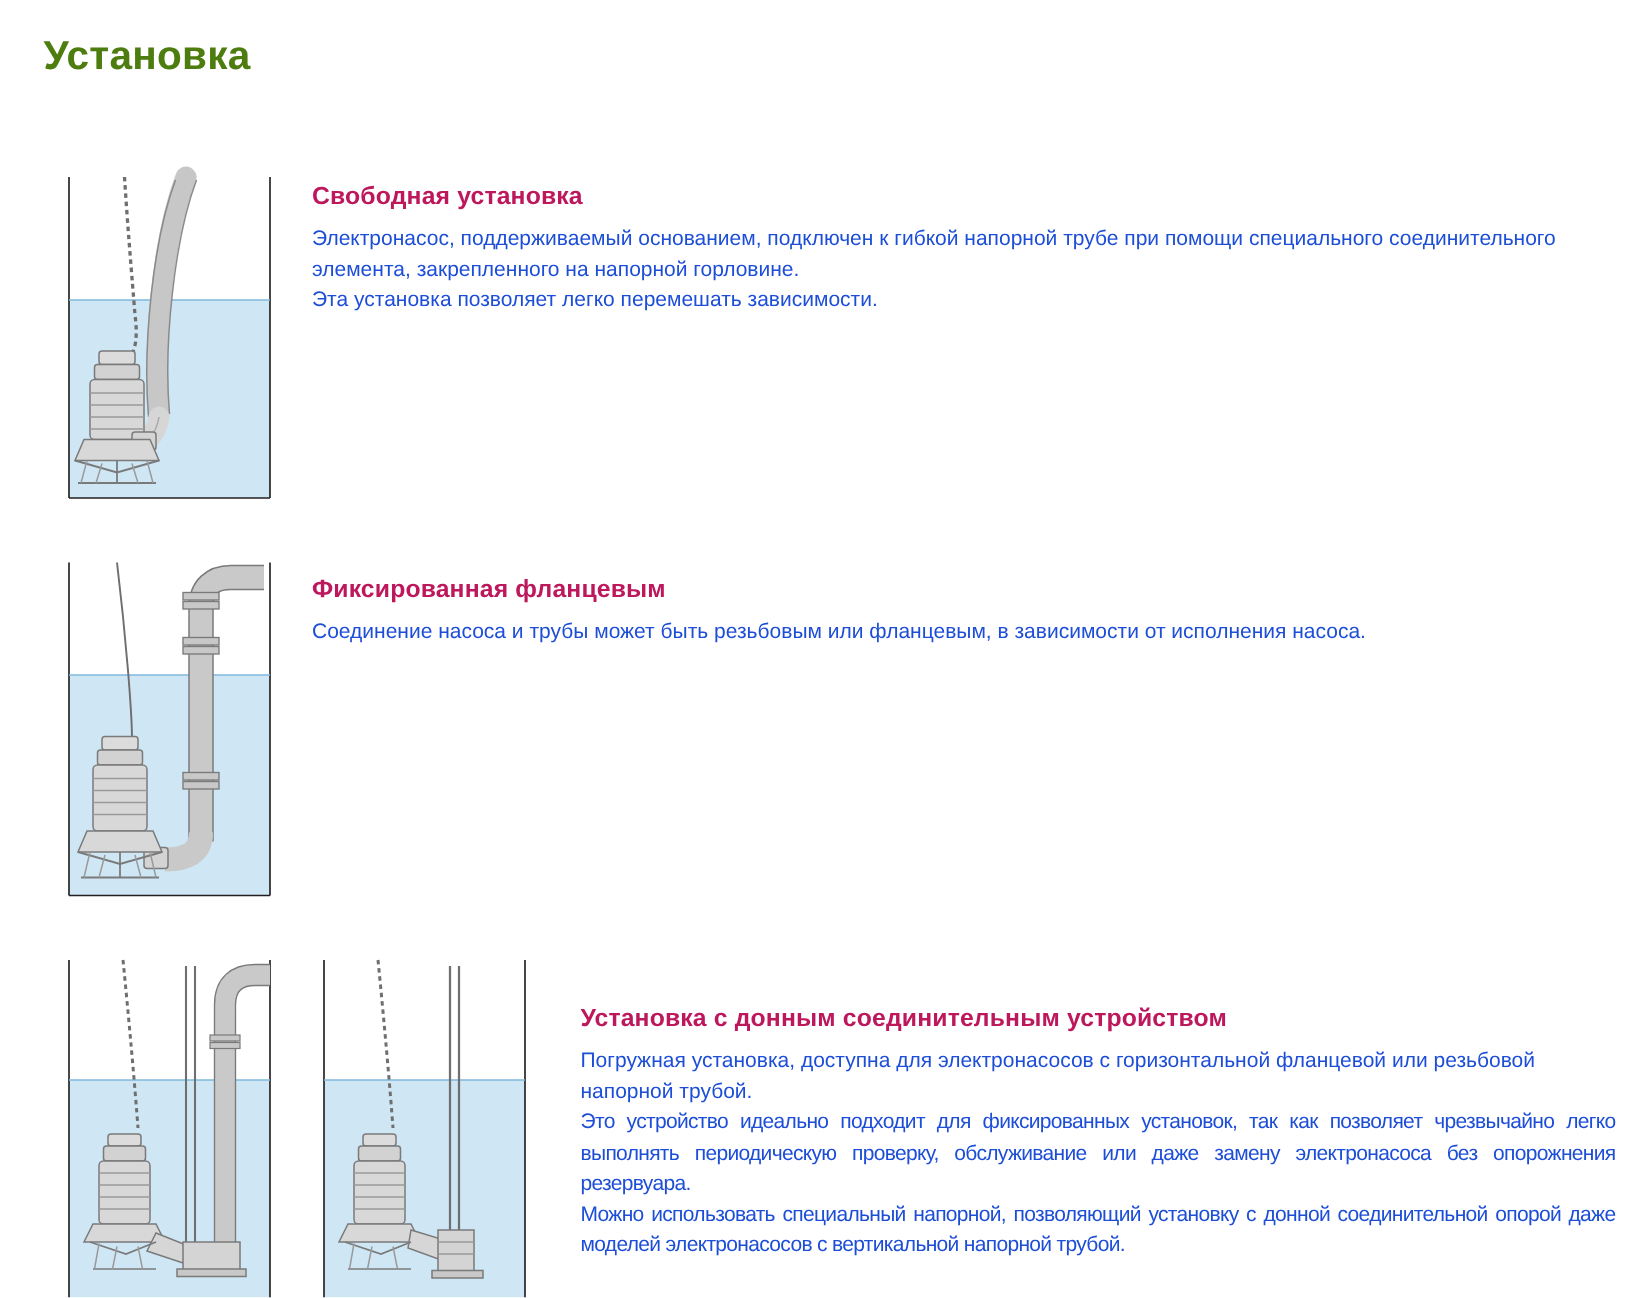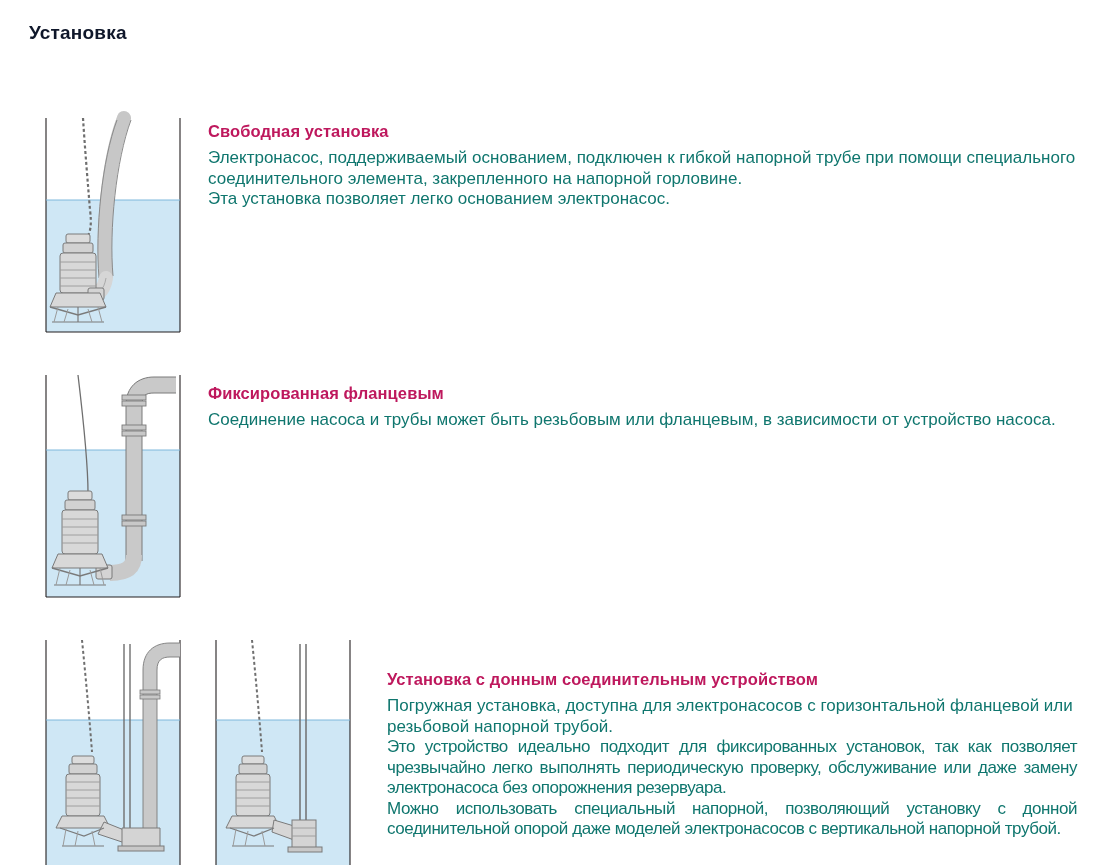--- a/index.html
+++ b/index.html
@@ -19,41 +19,41 @@
     position: relative;
     width: 1097px;
     height: 865px;
   }
 
   
   .page-title {
     position: absolute;
     left: 29px;
     top: 22px;
-    font-size: 19px;
+    font-size: 27px;
     font-weight: bold;
-    color: #0f172a;
+    color: #4d7c0f;
     letter-spacing: 0.2px;
   }
 
   
   .section {
     position: absolute;
   }
   .section-title {
     font-size: 16.5px;
     font-weight: bold;
     color: #be185d;
     margin: 0 0 7px 0;
     letter-spacing: 0.1px;
   }
   .section-body {
-    font-size: 17px;
+    font-size: 14px;
     line-height: 20.5px;
-    color: #0f766e;
+    color: #1d4ed8;
   }
   .section-body p {
     margin: 0;
   }
   .tight {
     letter-spacing: -0.45px;
   }
   .justify {
     text-align: justify;
   }
@@ -238,28 +238,28 @@
       <path d="M22 198 L46 206 L66 198" fill="none" stroke="#7a7a7a" stroke-width="1.2"></path>
       <path d="M24 216 L66 216" stroke="#7a7a7a" stroke-width="1.1"></path>
       <path d="M28 199 L25 216 M40 201 L37 216 M54 201 L57 216" stroke="#9a9a9a" stroke-width="1"></path>
     </svg>
   </div>
 
   <div class="section" id="sec1">
     <h2 class="section-title">Свободная установка</h2>
     <div class="section-body">
       <p>Электронасос, поддерживаемый основанием, подключен к гибкой напорной трубе при помощи специального соединительного элемента, закрепленного на напорной горловине.</p>
-      <p>Эта установка позволяет легко основанием электронасос.</p>
+      <p>Эта установка позволяет легко перемешать зависимости.</p>
     </div>
   </div>
 
   <div class="section" id="sec2">
     <h2 class="section-title">Фиксированная фланцевым</h2>
     <div class="section-body">
-      <p>Соединение насоса и трубы может быть резьбовым или фланцевым, в зависимости от устройство насоса.</p>
+      <p>Соединение насоса и трубы может быть резьбовым или фланцевым, в зависимости от исполнения насоса.</p>
     </div>
   </div>
 
   <div class="section" id="sec3">
     <h2 class="section-title">Установка с донным соединительным устройством</h2>
     <div class="section-body">
       <p>Погружная установка, доступна для электронасосов с горизонтальной фланцевой или резьбовой напорной трубой.</p>
       <p class="justify tight">Это устройство идеально подходит для фиксированных установок, так как позволяет чрезвычайно легко выполнять периодическую проверку, обслуживание или даже замену электронасоса без опорожнения резервуара.</p>
       <p class="justify tight">Можно использовать специальный напорной, позволяющий установку с донной соединительной опорой даже моделей электронасосов с вертикальной напорной трубой.</p>
     </div>

